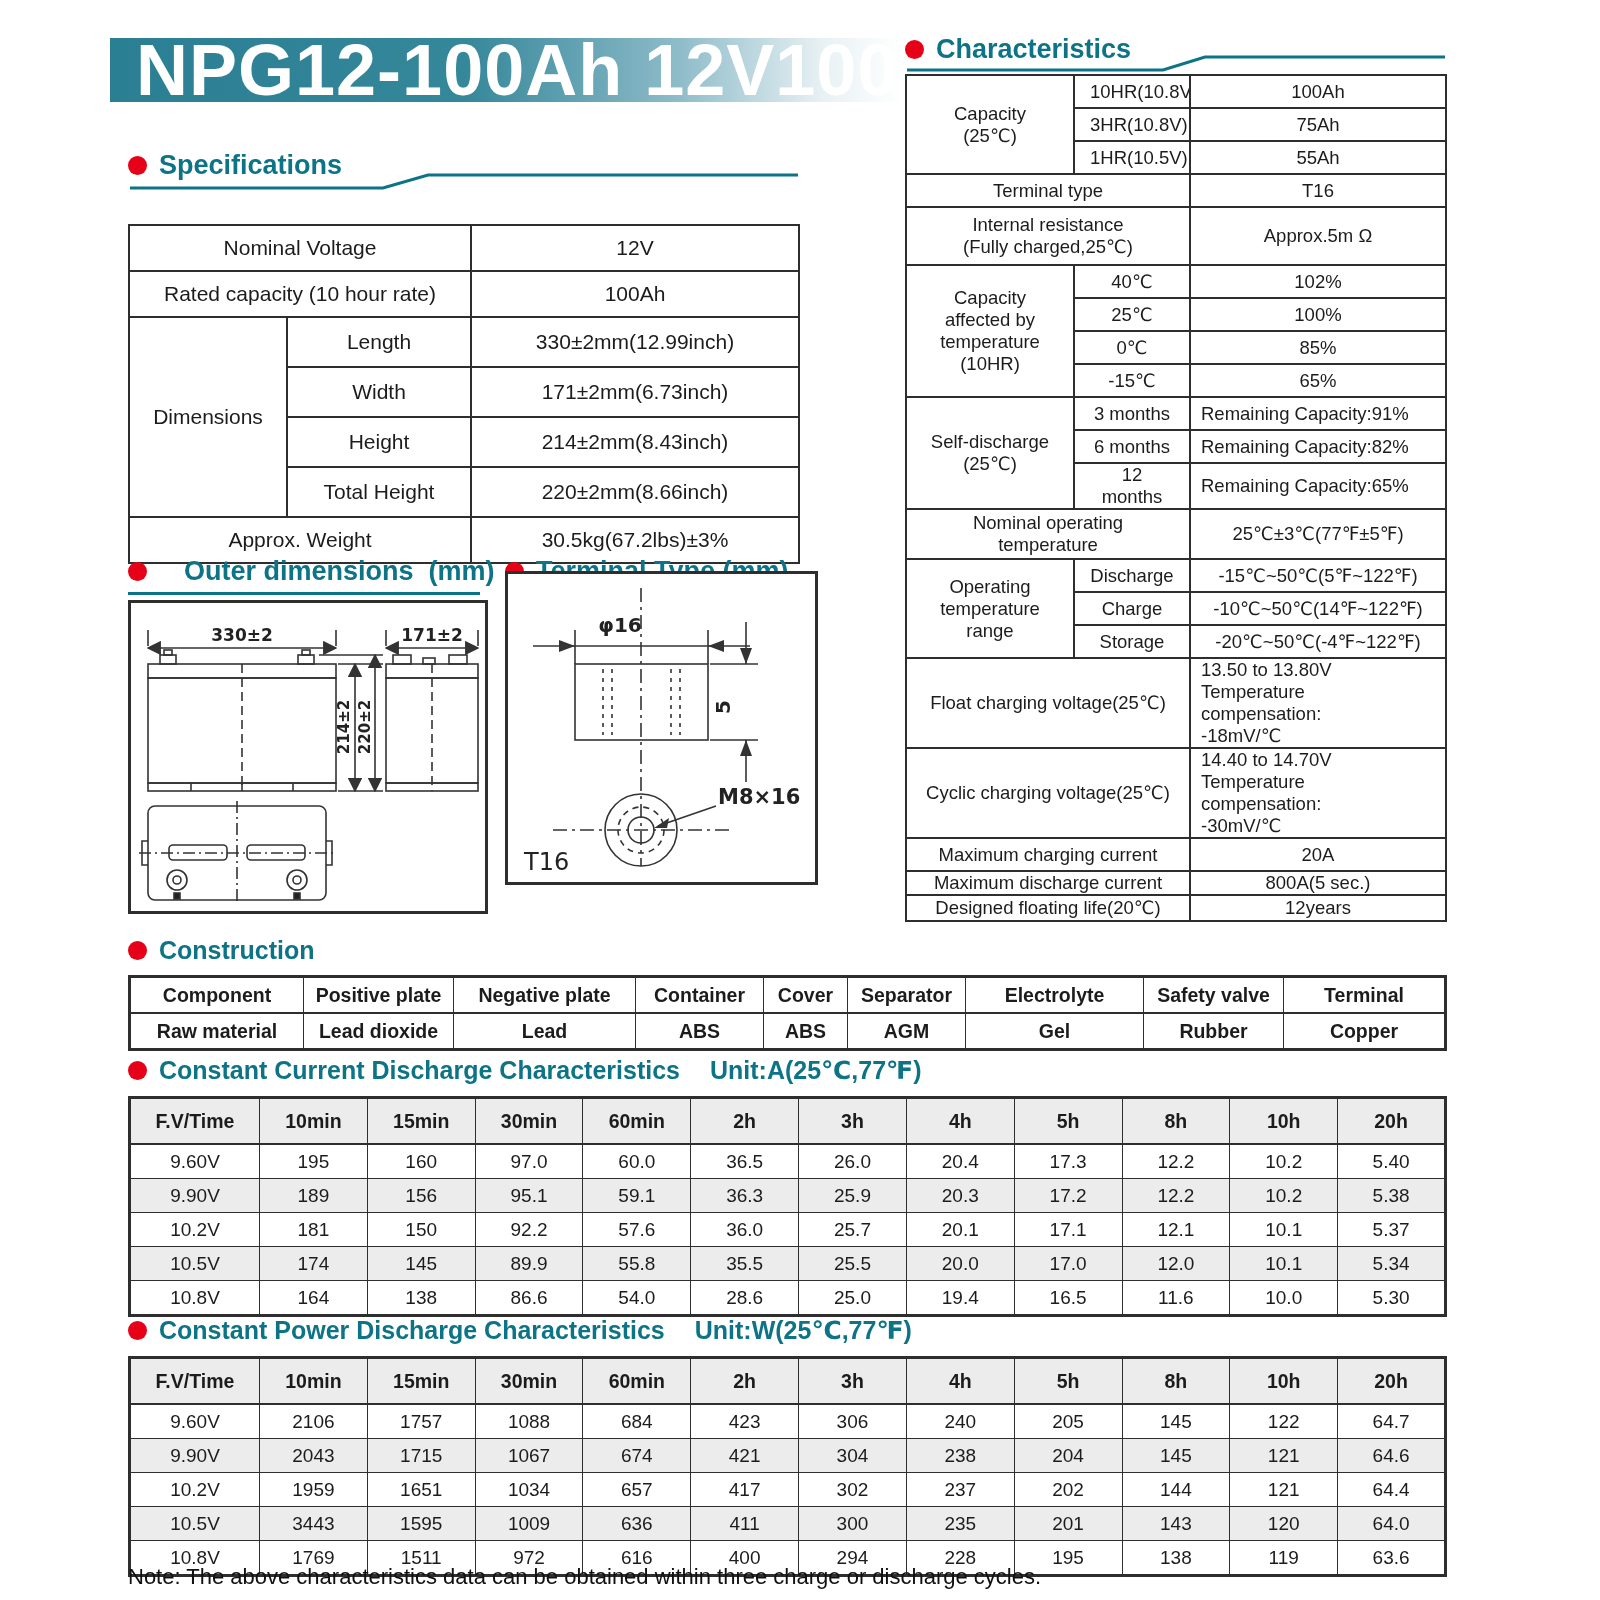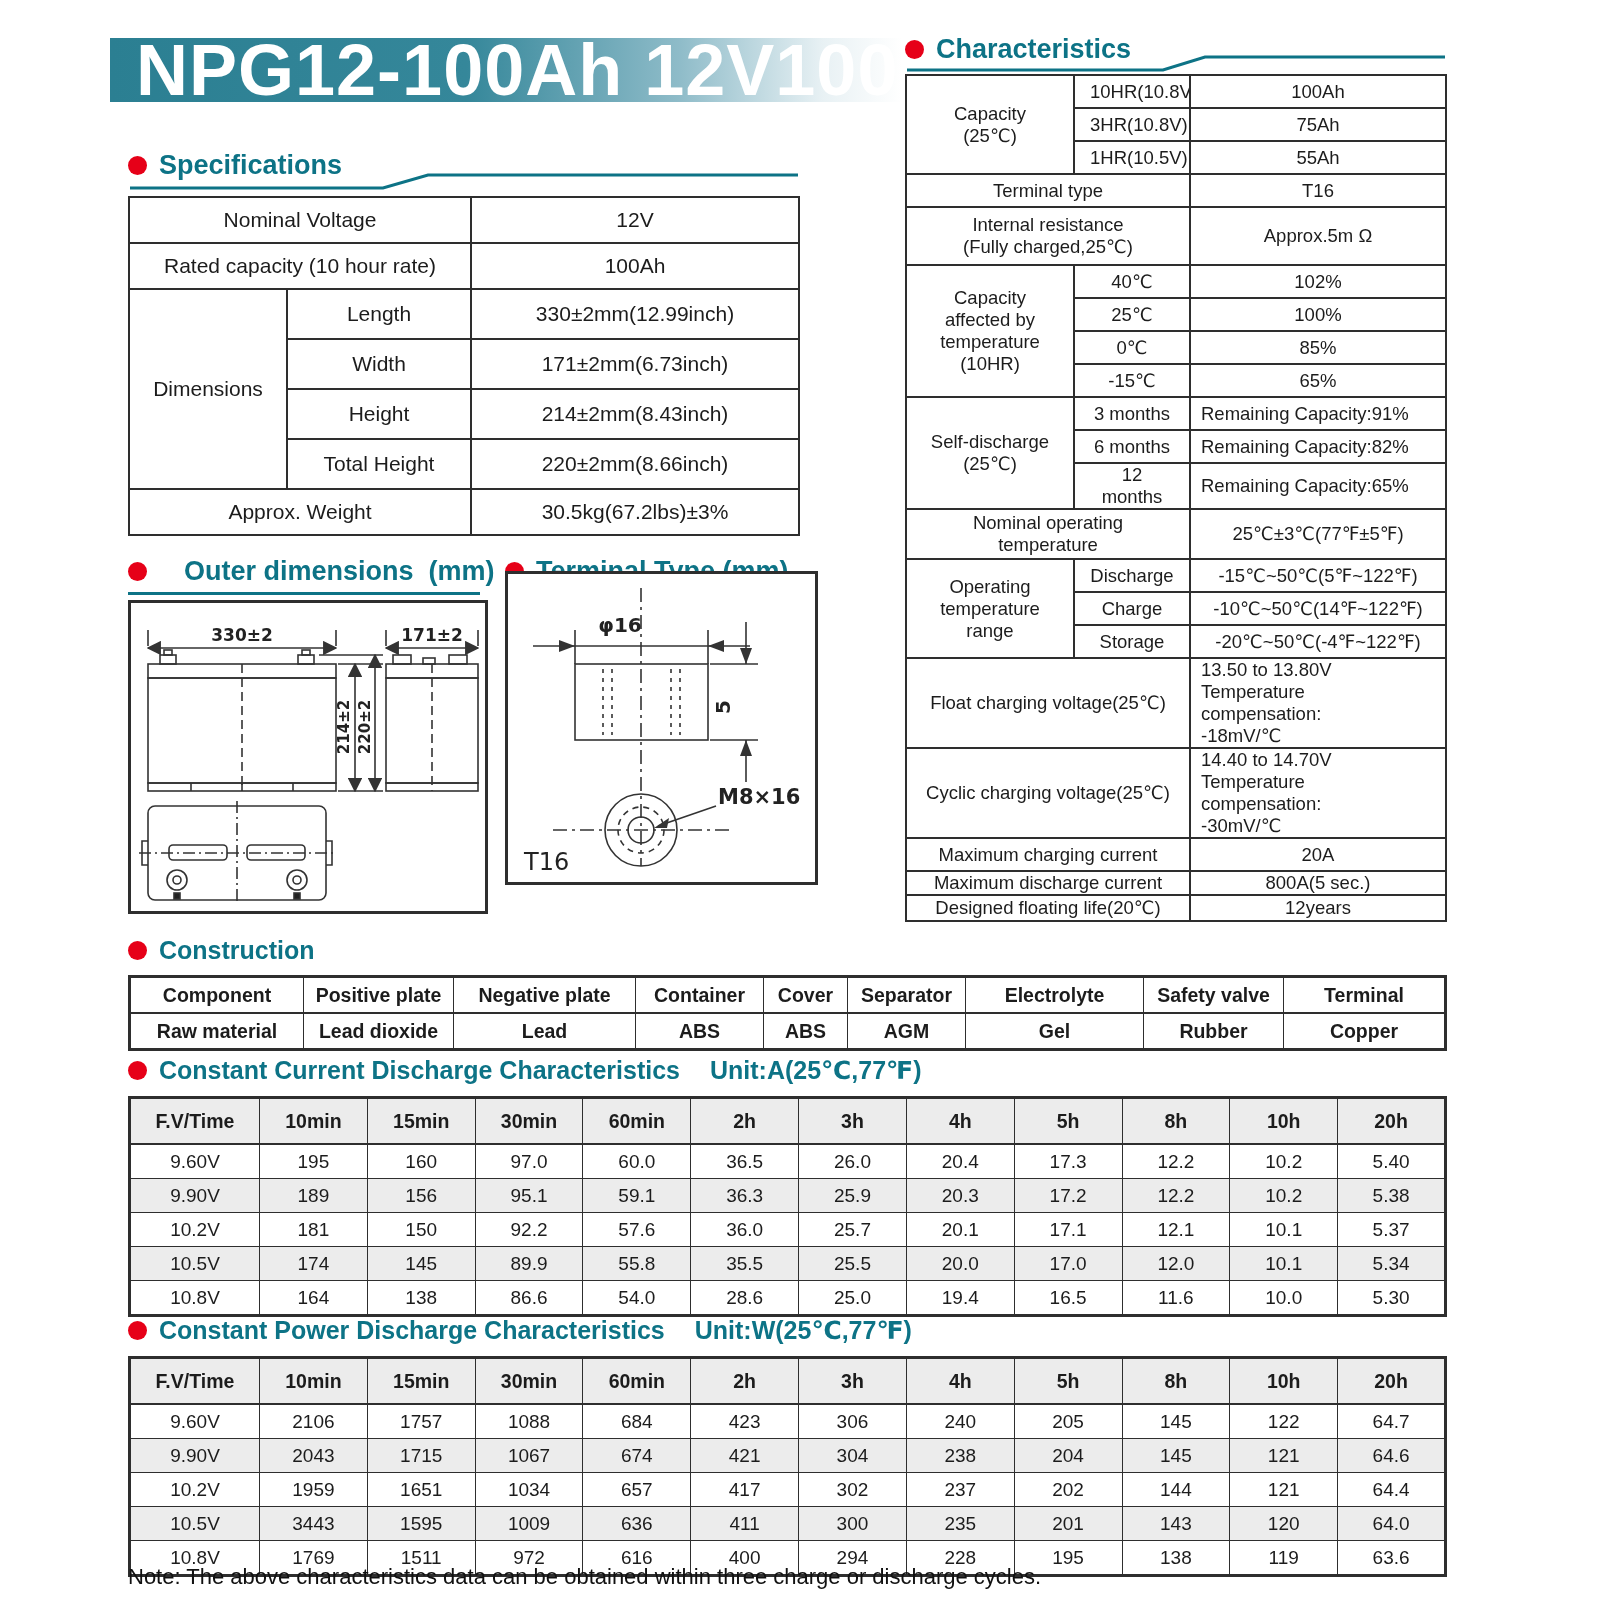--- a/index.html
+++ b/index.html
@@ -20,21 +20,21 @@
   .h27{font-size:27px;} .h25{font-size:25px;}
   .uh{font-weight:bold;color:#0d7386;font-size:25px;margin-left:30px;white-space:pre;}
   .uline{background:#0d7386;height:3px;}
 
   
   table.grid{border-collapse:collapse;table-layout:fixed;background:#fff;}
   .grid td,.grid th{border:2px solid #2e2e2e;text-align:center;vertical-align:middle;padding:0 6px;overflow:hidden;}
   .pre{white-space:pre-line;}
   .left{text-align:left !important;padding-left:10px !important;}
 
-  .spec-table{font-size:21px;}
+  .spec-table{font-size:21px;margin-top:28px;}
   .char-table{font-size:18.5px;}
   .char-table td{padding:0 15px;}
 
   
   table.auto{border-collapse:collapse;table-layout:fixed;background:#fff;border:3px solid #2e2e2e;}
   .auto th,.auto td{border:1.6px solid #2e2e2e;text-align:center;vertical-align:middle;overflow:hidden;}
   .auto thead th{background:#ececec;font-weight:bold;border-bottom:2.6px solid #2e2e2e;height:42px;font-size:19.5px;}
   .auto tbody td{height:31px;font-size:19px;}
   .auto tbody tr:nth-child(even){background:#ececec;}
   table.construction{border-width:3px;}

